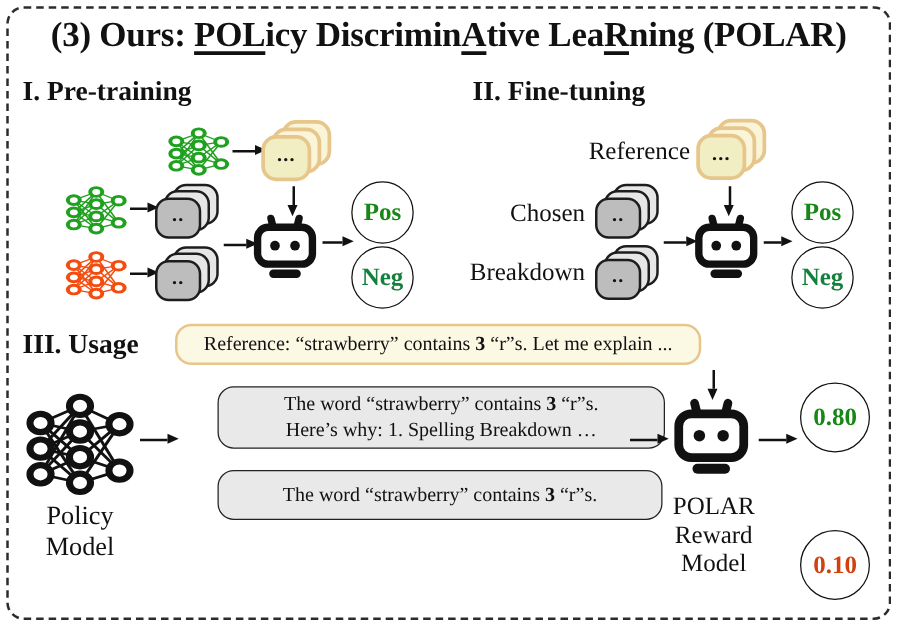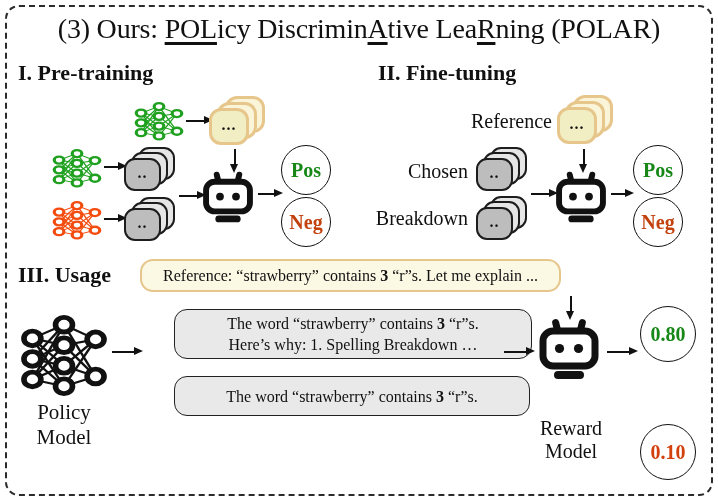--- a/index.html
+++ b/index.html
@@ -7,21 +7,21 @@
     position:relative; width:718px; height:501px; background:#fff;
     font-family:"Liberation Serif","DejaVu Serif",serif; color:#111;
     overflow:hidden;
   }
   .frame {
     position:absolute; inset:5px; border:2.6px dashed #2b2b2b; border-radius:14px;
     pointer-events:none;
   }
   .title {
     position:absolute; top:13px; left:0; right:0; text-align:center;
-    font-size:28px; font-weight:normal; letter-spacing:-0.2px; white-space:nowrap;
+    font-size:28px; font-weight:bold; letter-spacing:-0.2px; white-space:nowrap;
   }
   .title .u { text-decoration:underline; text-decoration-thickness:3px; text-underline-offset:4px; }
   .heading { position:absolute; font-size:22px; font-weight:bold; white-space:nowrap; }
   .label { position:absolute; font-size:20px; white-space:nowrap; }
   .right-align { text-align:right; }
   .center { text-align:center; }
 
   
   .ar { position:absolute; height:0; border-top:2.2px solid #111; }
   .ar::after {
@@ -60,21 +60,21 @@
 
   
   .circle {
     position:absolute; border:1.7px solid #111; border-radius:50%; background:#fff;
     display:flex; align-items:center; justify-content:center;
     font-weight:bold; font-size:20px;
   }
   .d48 { width:48px; height:48px; }
   .d54 { width:54px; height:54px; }
   .txt-green { color:#178717; }
-  .txt-orange { color:#c2410c; }
+  .txt-orange { color:#15803d; }
   .txt-red { color:#d2400e; }
 
   
   .nn { position:absolute; }
   .nn-green { color:#1fa01f; }
   .nn-orange { color:#f34c0e; }
   .nn-black { color:#111; }
 
   .robot { position:absolute; }
 
@@ -257,21 +257,21 @@
     <span><span>The word “strawberry” contains </span><b>3</b><span> “r”s.</span><br><span>Here’s why: 1. Spelling Breakdown …</span></span>
   </div>
   <div class="msgbox msg-gray" style="left:142px; top:376px; width:356px; height:40px;">
     <span><span>The word “strawberry” contains </span><b>3</b><span> “r”s.</span></span>
   </div>
 
   <div class="ar" style="left:504px; top:351px; width:22px;"></div>
   <svg class="robot" style="left:537px; top:316px;" width="64" height="66" viewBox="0 0 64 62">
       <use href="#robot-g"></use>
     </svg>
-  <div class="label center reward-label" style="left:524px; top:394px; width:94px;"><br><span>Reward</span><br><span>Model</span></div>
+  <div class="label center reward-label" style="left:524px; top:394px; width:94px;"><span>POLAR</span><br><span>Reward</span><br><span>Model</span></div>
   <div class="ar" style="left:607px; top:351px; width:22px;"></div>
 
   <div class="circle d54 txt-green" style="left:640px; top:306px;justify-content:center;">
       <span>0.80</span>
     </div>
   <div class="circle d54 txt-red" style="left:640px; top:424px;">
       <span>0.10</span>
     </div>
 </div>
 

